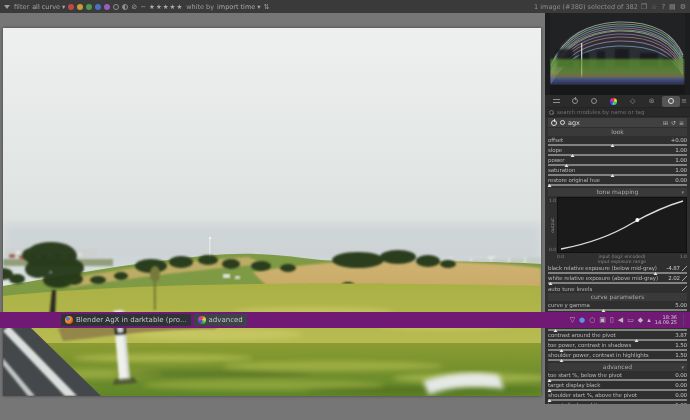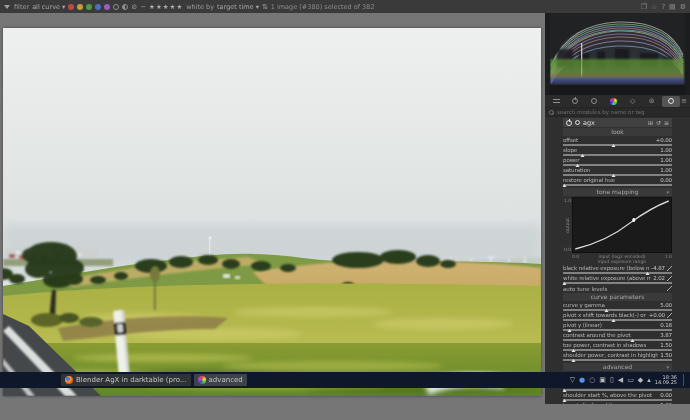--- a/index.html
+++ b/index.html
@@ -1,27 +1,27 @@
 <!DOCTYPE html>
 <html><head>
 <meta charset="utf-8">
 <style>
 *{margin:0;padding:0;box-sizing:border-box}
 html,body{width:690px;height:420px;overflow:hidden;background:#767676;
  font-family:"DejaVu Sans","Liberation Sans",sans-serif}
-.screen{position:relative;width:690px;height:388px}
+.screen{position:relative;width:690px;height:328px}
 
 
 .topbar{position:absolute;top:0;left:0;width:690px;height:13px;background:#3a3a3a;
  display:flex;align-items:center;gap:3px;padding:0 4px;color:#9d9d9d;font-size:6.5px;white-space:nowrap}
 .funnel{width:0;height:0;border-left:3px solid transparent;border-right:3px solid transparent;border-top:4px solid #9d9d9d;margin-right:1px}
 .clab{width:6px;height:6px;border-radius:50%;display:inline-block}
 .tb-g{font-size:7px;color:#9d9d9d}
 .stars{color:#a8a8a8;font-size:6.5px;letter-spacing:1px}
-.tb-center{flex:1;text-align:left;color:#8d8d8d}
+.tb-center{flex:1;text-align:right;color:#8d8d8d}
 .tb-right{display:flex;gap:4px;font-size:7px;color:#8d8d8d}
 .dd{color:#a8a8a8}
 
 
 .canvas{position:absolute;top:13px;left:0;width:545px;height:391px;background:#767676}
 .photo{position:absolute;left:3px;top:15px;width:538px;height:368px;background:#dfe3e2;
  box-shadow:0 0 3px rgba(0,0,0,.45)}
 .photo svg{display:block;width:100%;height:100%}
 
 
@@ -39,21 +39,21 @@
 .ic-power::after{content:"";position:absolute;left:2px;top:-2px;width:1px;height:3px;background:currentColor}
 .ic-ring{width:6px;height:6px;border:1px solid currentColor;border-radius:50%}
 .ic-wheel{width:7px;height:7px;border-radius:50%;background:conic-gradient(#e33,#ee3,#3c3,#3cc,#33e,#c3c,#e33)}
 .ic-burger{width:7px;color:#8f8f8f;font-size:7px}
 .search{height:9px;flex:none;display:flex;align-items:center;gap:3px;padding:0 4px;background:#292929;color:#6e6e6e;font-size:5.5px;border-bottom:1px solid #242424}
 .ic-mag{width:5px;height:5px;position:relative;flex:none}
 .ic-mag::before{content:"";position:absolute;left:0;top:0;width:3px;height:3px;border:1px solid #6e6e6e;border-radius:50%}
 .ic-mag::after{content:"";position:absolute;left:3px;top:3px;width:2px;height:1px;background:#6e6e6e;transform:rotate(45deg)}
 
 
-.module{flex:1;padding:0 18px;overflow:hidden}
+.module{flex:1;padding:0 3px;overflow:hidden}
 .mhead{height:9px;background:#414141;display:flex;align-items:center;gap:3px;padding:0 3px;
  font-size:6.5px;color:#ddd;margin:1px 0}
 .mhead .sp{flex:1}
 .mico{color:#b9b9b9;font-size:6px;line-height:1}
 .sect{position:relative;height:8px;line-height:8px;text-align:center;font-size:6px;color:#aaa;background:#3a3a3a;margin:1px 0}
 .sect .car{position:absolute;right:3px;top:0;font-size:5px;color:#8a8a8a}
 .srow{height:10px}
 .sline{display:flex;align-items:center;height:6px;font-size:5.5px;letter-spacing:-0.1px}
 .slbl{flex:1;overflow:hidden;white-space:nowrap;color:#b5b5b5}
 .sval{color:#c9c9c9;margin-left:2px}
@@ -69,21 +69,21 @@
 .graph{display:flex;margin:1px 0 0}
 .gy{width:9px;display:flex;flex-direction:column;align-items:center;justify-content:space-between;
  font-size:4.5px;color:#8a8a8a;padding:1px 0}
 .gy .rot{writing-mode:vertical-rl;transform:rotate(180deg);font-size:4.5px}
 .gplot{flex:1;height:56px;background:#1a1a1a;border:1px solid #101010}
 .gplot svg{display:block;width:100%;height:100%}
 .gx{display:flex;justify-content:space-between;font-size:4.5px;color:#8a8a8a;padding-left:9px;height:6px;align-items:center}
 .gx2{text-align:center;font-size:4.5px;color:#8a8a8a;height:6px;line-height:5px;padding-left:9px}
 
 
-.taskbar{position:absolute;bottom:0;left:0;width:690px;height:16px;background:#0f172a;
+.taskbar{position:absolute;bottom:0;left:0;width:690px;height:16px;background:#701a75;
  display:flex;align-items:center;padding:0 3px;gap:3px;color:#c5c5c5;font-size:7px}
 .tspacer{width:55px;flex:none}
 .twin{height:12px;display:flex;align-items:center;gap:3px;padding:0 4px;background:#2f3337;border-radius:1px;white-space:nowrap;overflow:hidden}
 .twin.active{background:#3e434a}
 .ffx{width:8px;height:8px;border-radius:50%;background:radial-gradient(circle at 35% 35%,#4d7dd6 0 25%,#ff9a2e 30%,#e05206 75%);flex:none}
 .dtic{width:8px;height:8px;border-radius:50%;background:conic-gradient(#d44,#dd4,#4b4,#44c,#b4c,#d44);flex:none}
 .tray{margin-left:auto;display:flex;align-items:center;gap:4px;color:#b9b9b9;font-size:7px}
 .tray .blue{color:#5596e6}
 .clock{display:flex;flex-direction:column;align-items:flex-end;font-size:5px;line-height:5.5px;color:#cfcfcf}
 .showdesk{width:4px;height:12px;border-left:1px solid #4a4d52;margin-left:2px}
@@ -101,21 +101,21 @@
     <span class="clab" style="background:#c89b3c"></span>
     <span class="clab" style="background:#4c9b4c"></span>
     <span class="clab" style="background:#4c6fc0"></span>
     <span class="clab" style="background:#9b5cc0"></span>
     <span class="clab" style="background:transparent;border:1px solid #909090"></span>
     <span class="clab" style="background:linear-gradient(90deg,#909090 50%,transparent 50%);border:1px solid #909090"></span>
     <span class="tb-g">⊘</span>
     <span class="tb-g">−</span>
     <span class="stars">★★★★★</span>
     <span>white by</span>
-    <span class="dd">target time ▾</span>
+    <span class="dd">import time ▾</span>
     <span class="tb-g">⇅</span>
     <span class="tb-center">1 image (#380) selected of 382</span>
     <span class="tb-right">
       <span>❐</span>
       <span>☆</span>
       <span>?</span>
       <span>▤</span>
       <span>⚙</span>
     </span>
   </div>

